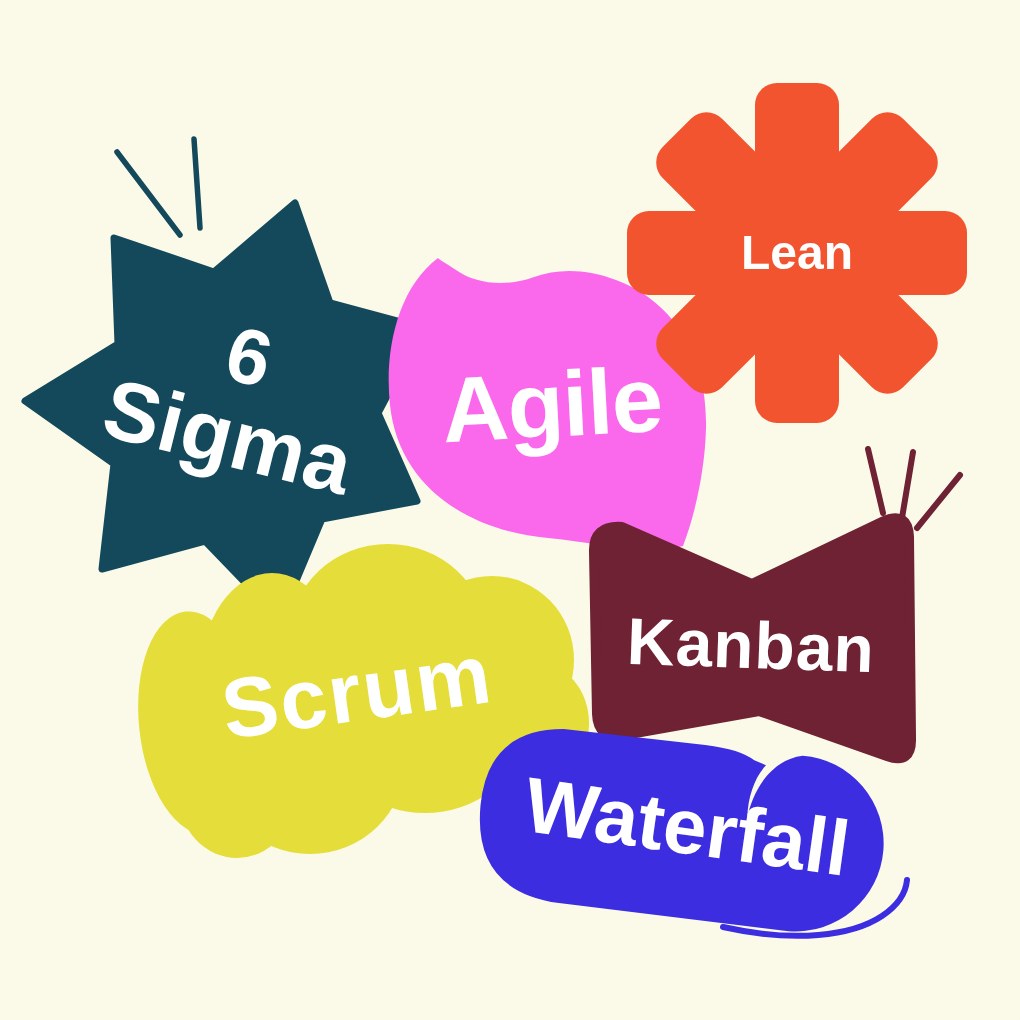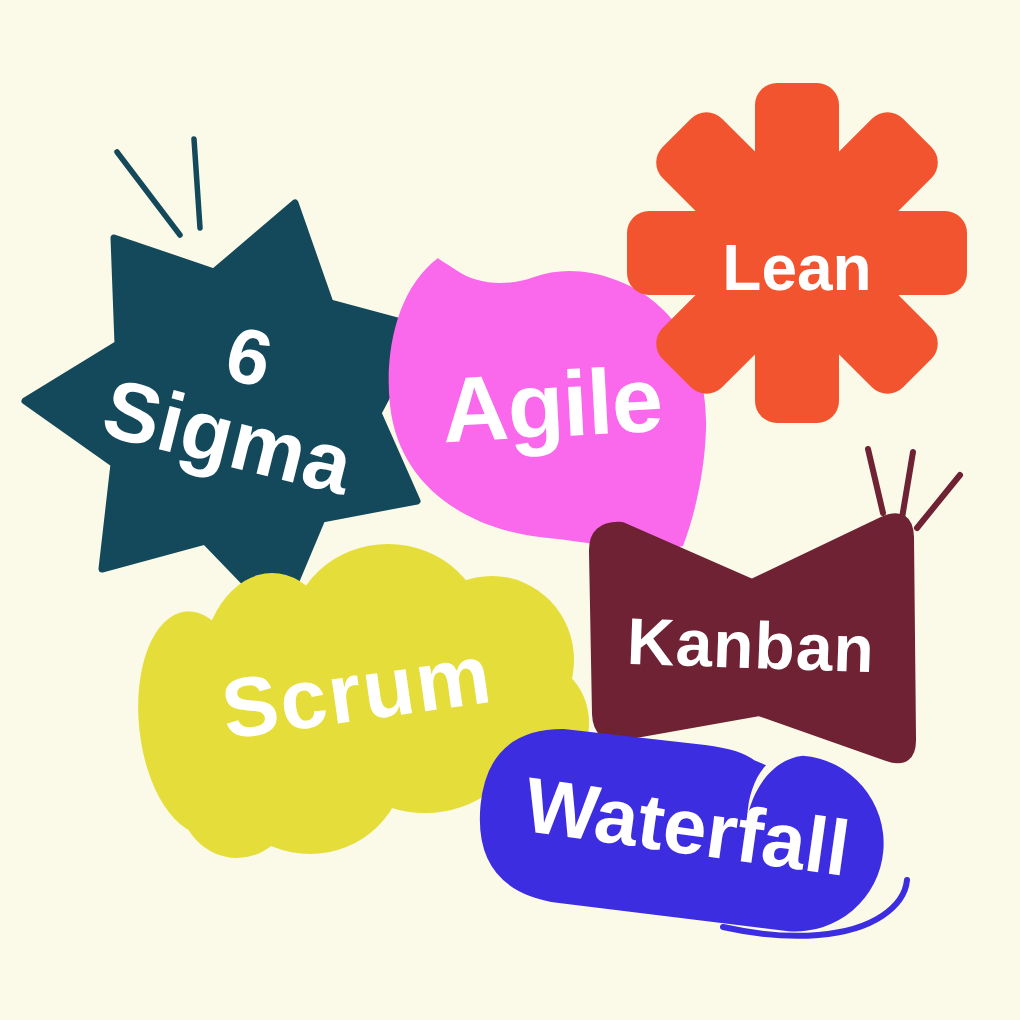--- a/index.html
+++ b/index.html
@@ -16,21 +16,21 @@
     position:absolute;
     color:#FFFFFF;
     font-weight:700;
     white-space:nowrap;
     transform-origin:center center;
     user-select:none;
   }
   .lbl-six      {left:249px;top:357px;font-size:78px;transform:translate(-50%,-50%) rotate(14deg);}
   .lbl-sigma    {left:228px;top:437px;font-size:84px;transform:translate(-50%,-50%) rotate(14deg);}
   .lbl-agile    {left:552px;top:405px;font-size:92px;letter-spacing:-1px;transform:translate(-50%,-50%) rotate(-3deg);}
-  .lbl-lean     {left:797px;top:268px;font-size:64px;transform:translate(-50%,-50%);}
+  .lbl-lean     {left:797px;top:252px;font-size:48px;transform:translate(-50%,-50%);}
   .lbl-kanban   {left:751px;top:645px;font-size:66px;letter-spacing:1px;transform:translate(-50%,-50%) rotate(2deg);}
   .lbl-scrum    {left:357px;top:692px;font-size:84px;letter-spacing:2px;transform:translate(-50%,-50%) rotate(-8deg);}
   .lbl-waterfall{left:687px;top:827px;font-size:78px;transform:translate(-50%,-50%) rotate(8deg);}
 </style>
 </head>
 <body>
 
 <div class="canvas">
 
   <svg class="shapes-layer" viewBox="0 0 1020 1020">

